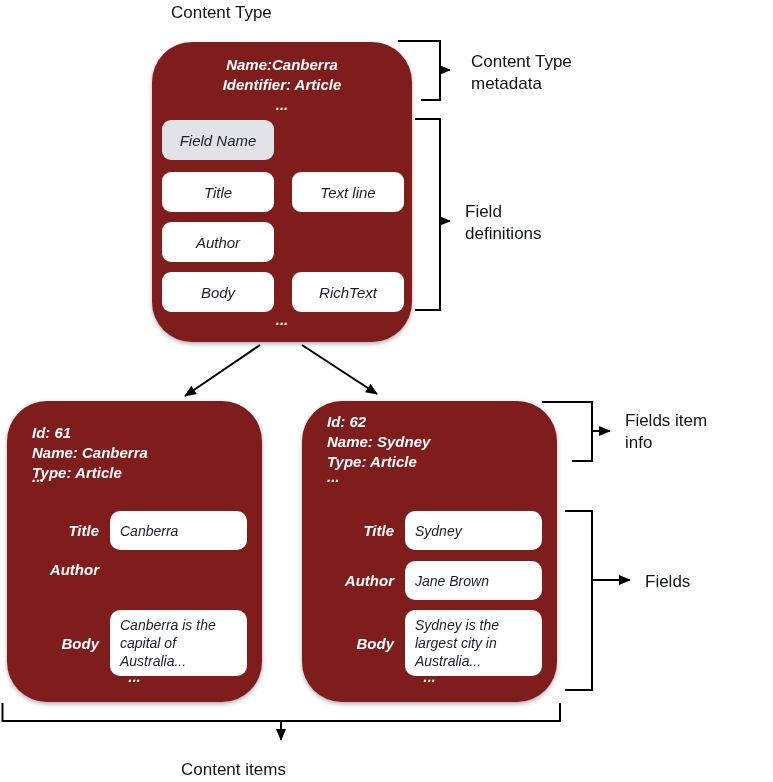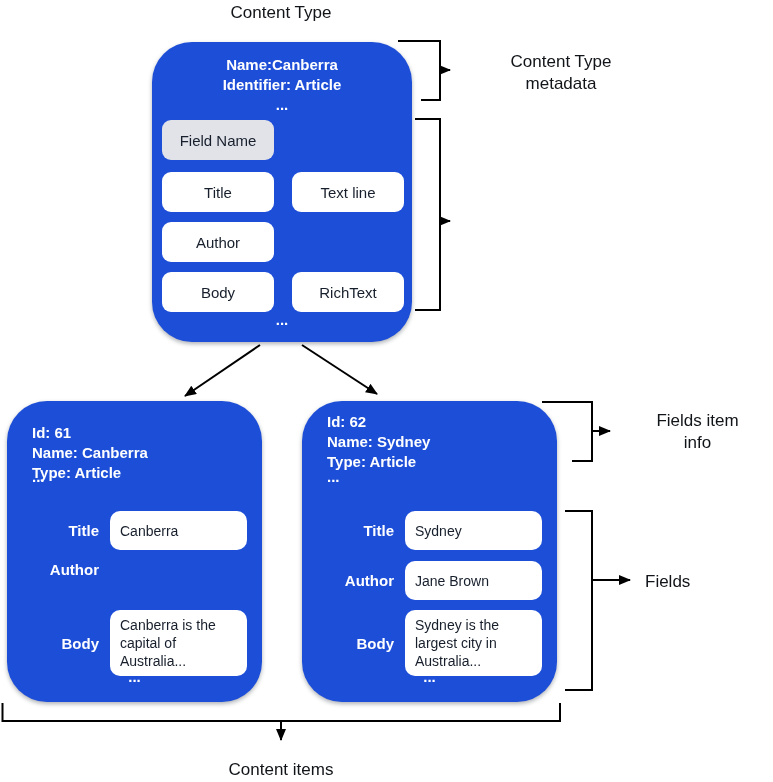--- a/index.html
+++ b/index.html
@@ -9,28 +9,29 @@
     background:#ffffff;
     font-family:"Liberation Sans",sans-serif;
     overflow:hidden;
     color:#111418;
   }
   .abs{position:absolute;}
   .annot{
     font-size:17px;
     line-height:22px;
     color:#111418;
-    text-align:center;
+    text-align:left;
     white-space:pre-line;
   }
   .darkbox{
     position:absolute;
-    background:#1d4ed8;
+    background:#7f1d1d;
     border-radius:40px;
     box-shadow:0 2px 4px rgba(23,31,44,.35);
+    font-style:italic;
   }
   .dark-head{
     position:absolute;
     color:#ffffff;
     font-weight:700;
     font-size:15px;
     line-height:20px;
     white-space:pre-line;
   }
   .dots{
@@ -144,20 +145,22 @@
       <div class="flabel">Body</div>
       <div class="finput" style="min-height:60px;">Sydney is the
 largest city in
 Australia...</div>
     </div>
     <div class="dots" style="top:267px;">...</div>
   </div>
 
   <div class="abs annot" style="left:471px;top:51px;width:180px;">Content Type
 metadata</div>
+  <div class="abs annot" style="left:465px;top:201px;width:150px;">Field
+definitions</div>
   <div class="abs annot" style="left:625px;top:410px;width:145px;">Fields item
 info</div>
   <div class="abs annot" style="left:645px;top:571px;width:110px;text-align:left;">Fields</div>
   <div class="abs annot" style="left:181px;top:759px;width:200px;">Content items</div>
 
   <svg id="connectors" width="773" height="782" viewBox="0 0 773 782">
     <defs>
       <marker id="ah" markerUnits="userSpaceOnUse" markerWidth="13" markerHeight="11" refX="11" refY="5" orient="auto">
         <path d="M0,0 L12,5 L0,10 Z" fill="#000000"></path>
       </marker>

